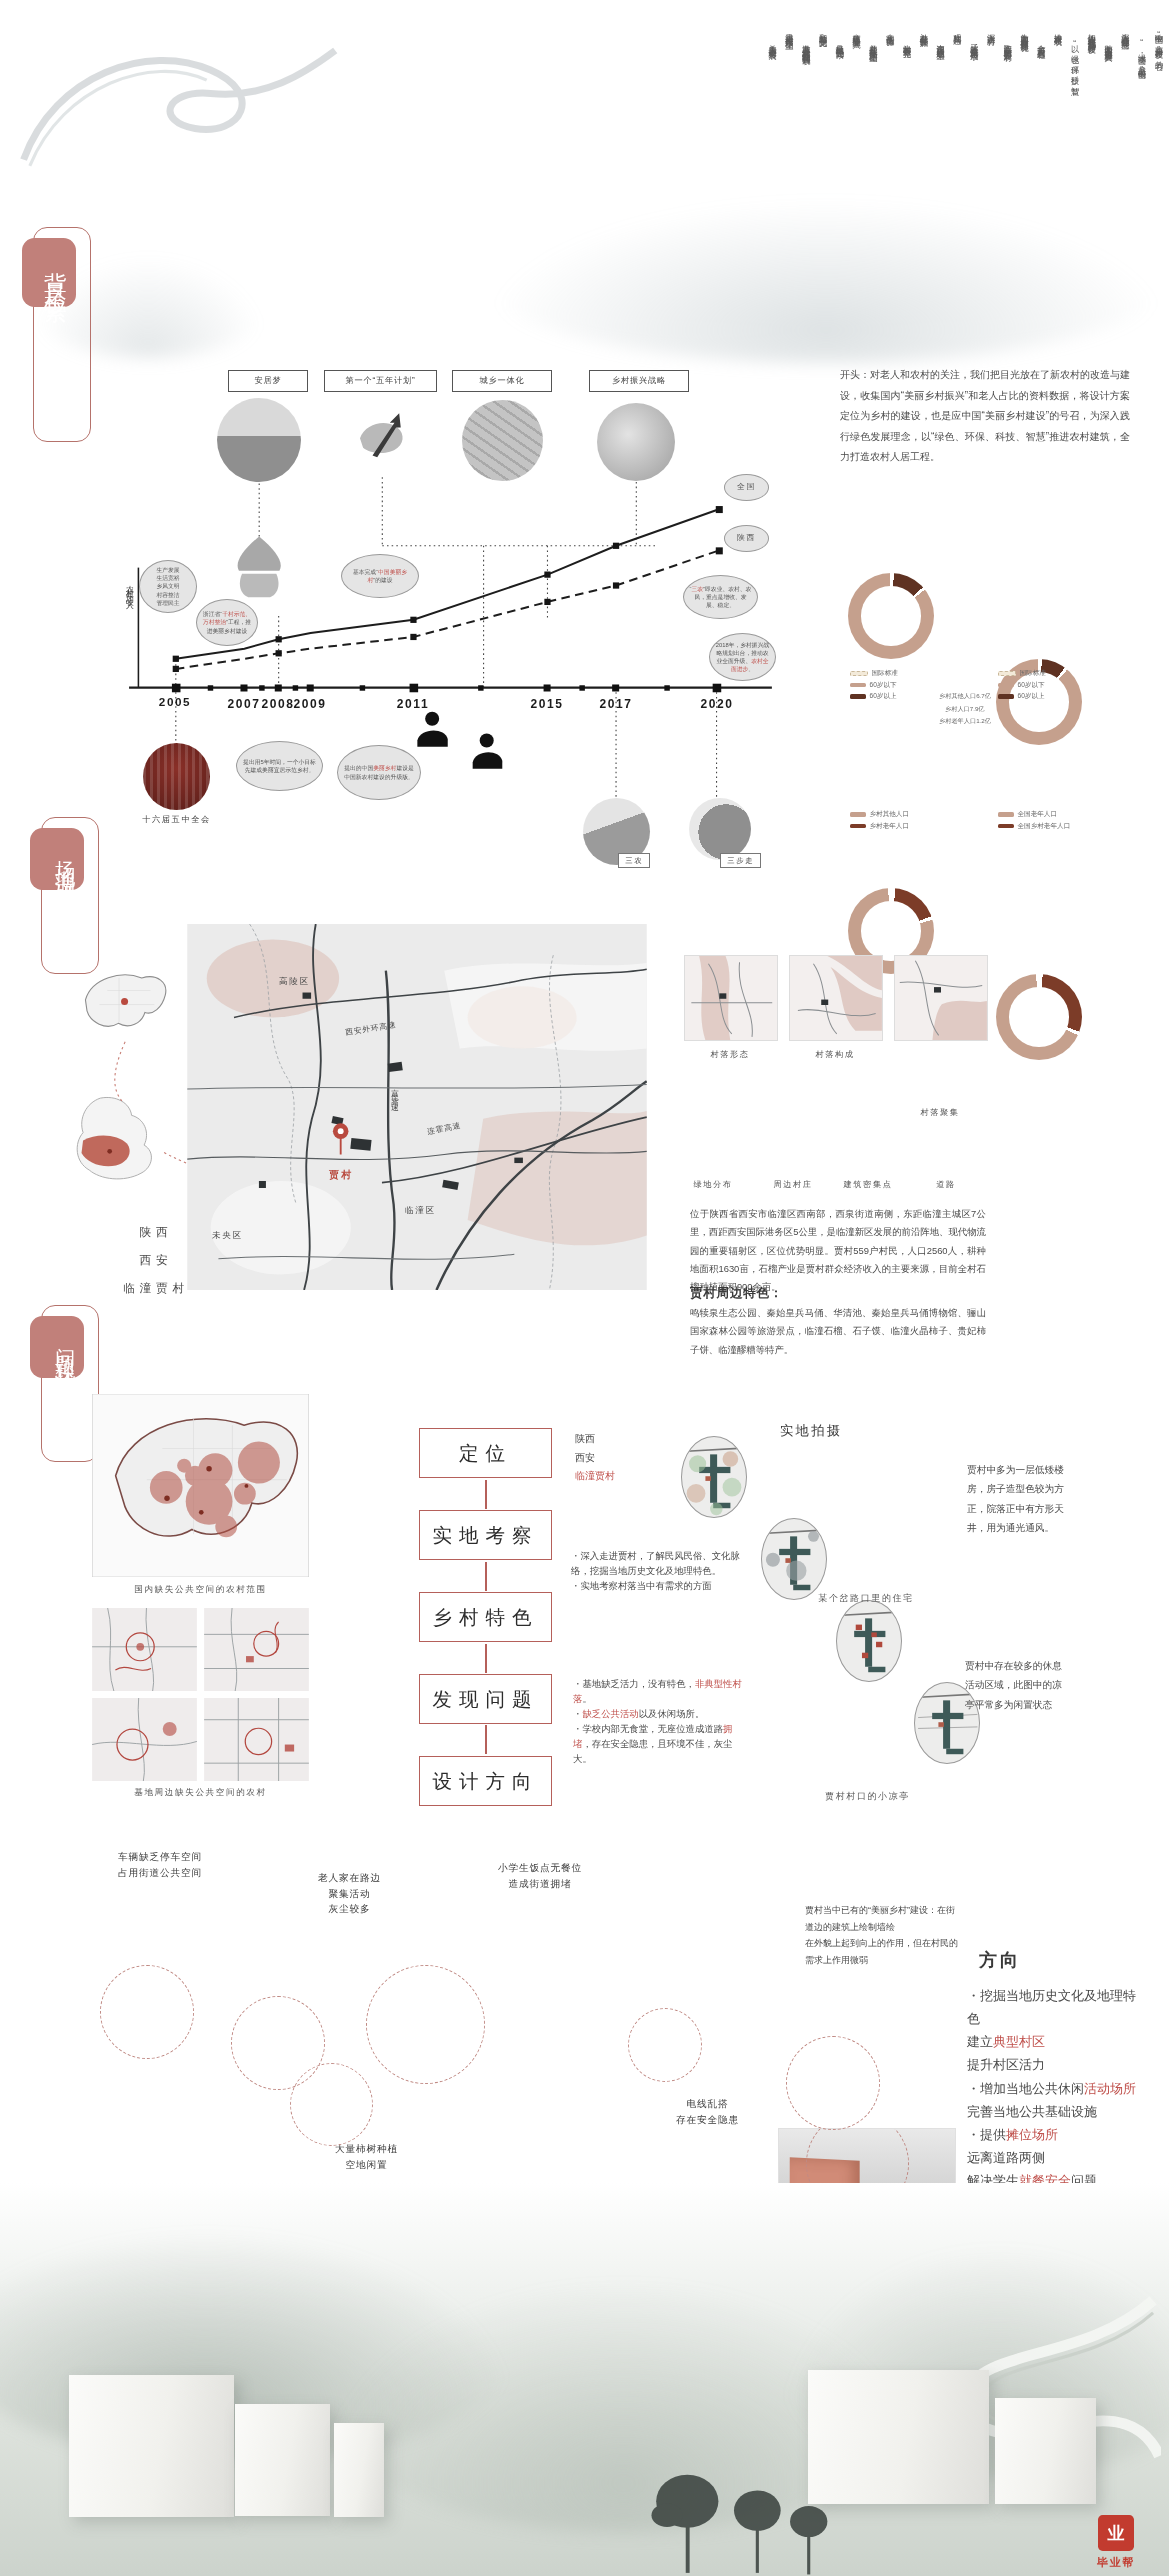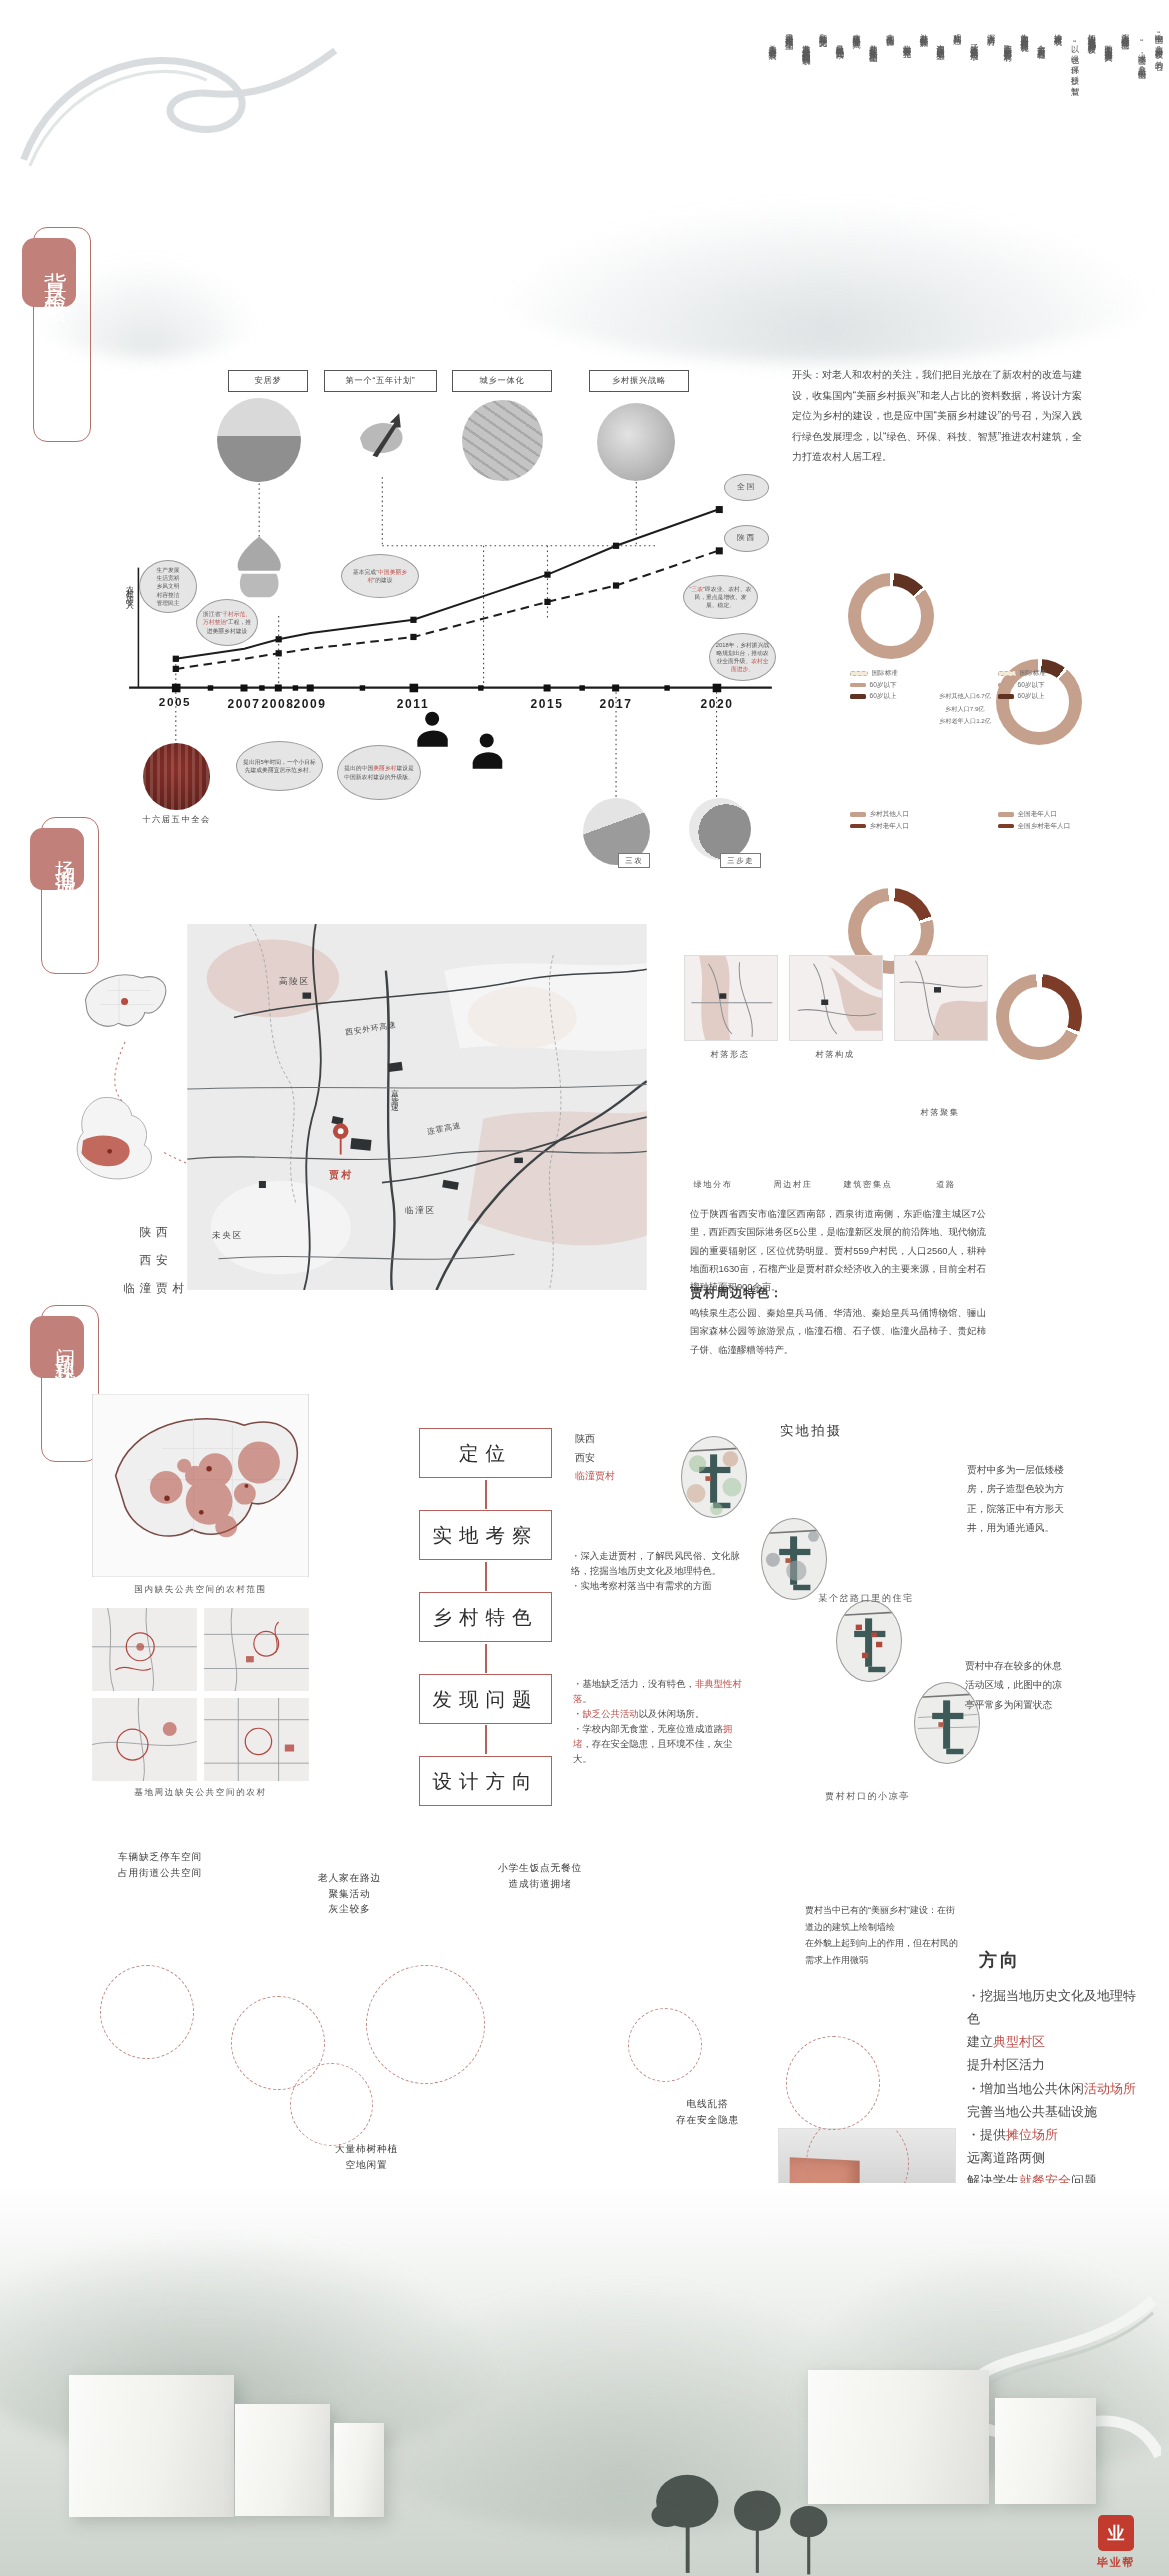--- a/index.html
+++ b/index.html
@@ -88,21 +88,21 @@
     <span>激发非典型性农村的趣味性和独特风貌</span>
     <span>满足平实村民需求基础上</span>
     <span>并为未来推动农村发展</span>
   </div>
 
   <div class="abs badge-wrap" style="left:22px;top:238px;height:203px;">
     <div class="badge-outline"></div>
     <div class="badge">背景检索</div>
   </div>
 
-  <div class="abs par" style="left:792px;top:365px;width:290px;font-size:10px;line-height:2.05;">开头：对老人和农村的关注，我们把目光放在了新农村的改造与建设，收集国内“美丽乡村振兴”和老人占比的资料数据，将设计方案定位为乡村的建设，也是应中国“美丽乡村建设”的号召，为深入践行绿色发展理念，以“绿色、环保、科技、智慧”推进农村建筑，全力打造农村人居工程。</div>
+  <div class="abs par" style="left:840px;top:365px;width:290px;font-size:10px;line-height:2.05;">开头：对老人和农村的关注，我们把目光放在了新农村的改造与建设，收集国内“美丽乡村振兴”和老人占比的资料数据，将设计方案定位为乡村的建设，也是应中国“美丽乡村建设”的号召，为深入践行绿色发展理念，以“绿色、环保、科技、智慧”推进农村建筑，全力打造农村人居工程。</div>
 
   <svg class="abs" style="left:117px;top:351px;" width="702" height="561" viewBox="0 0 900 720">
 
     <line x1="27" y1="278" x2="27" y2="432" stroke="#1d1d1d" stroke-width="2"></line>
     <line x1="15" y1="432" x2="840" y2="432" stroke="#1d1d1d" stroke-width="3"></line>
 
     <g stroke="#444" stroke-width="1.4" stroke-dasharray="2 4" fill="none">
       <line x1="75" y1="396" x2="75" y2="500"></line>
       <line x1="182" y1="170" x2="182" y2="240"></line>
       <line x1="207" y1="340" x2="207" y2="432"></line>

